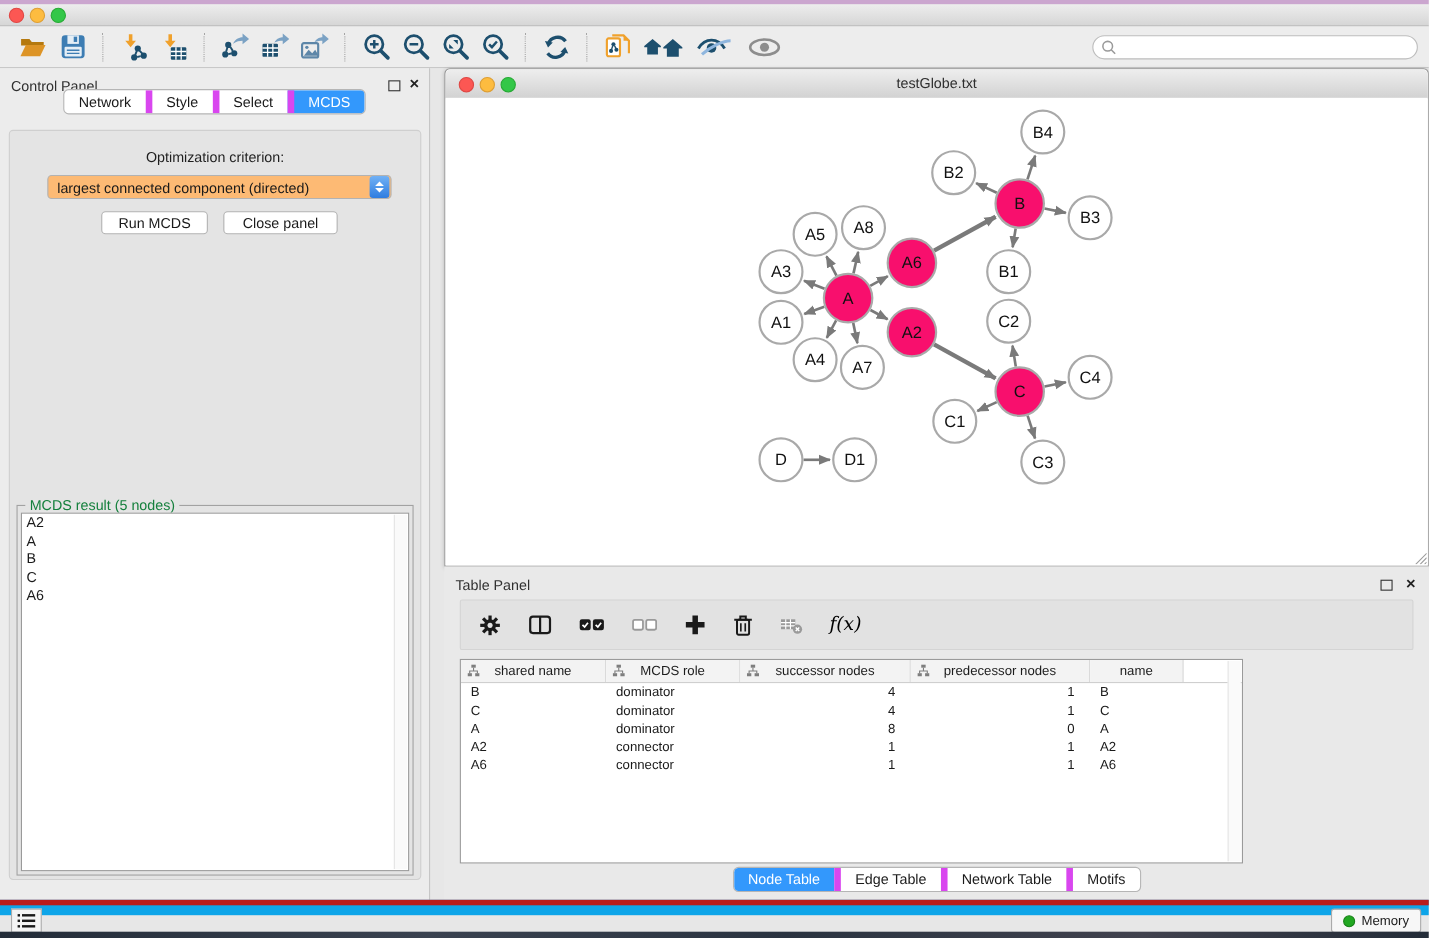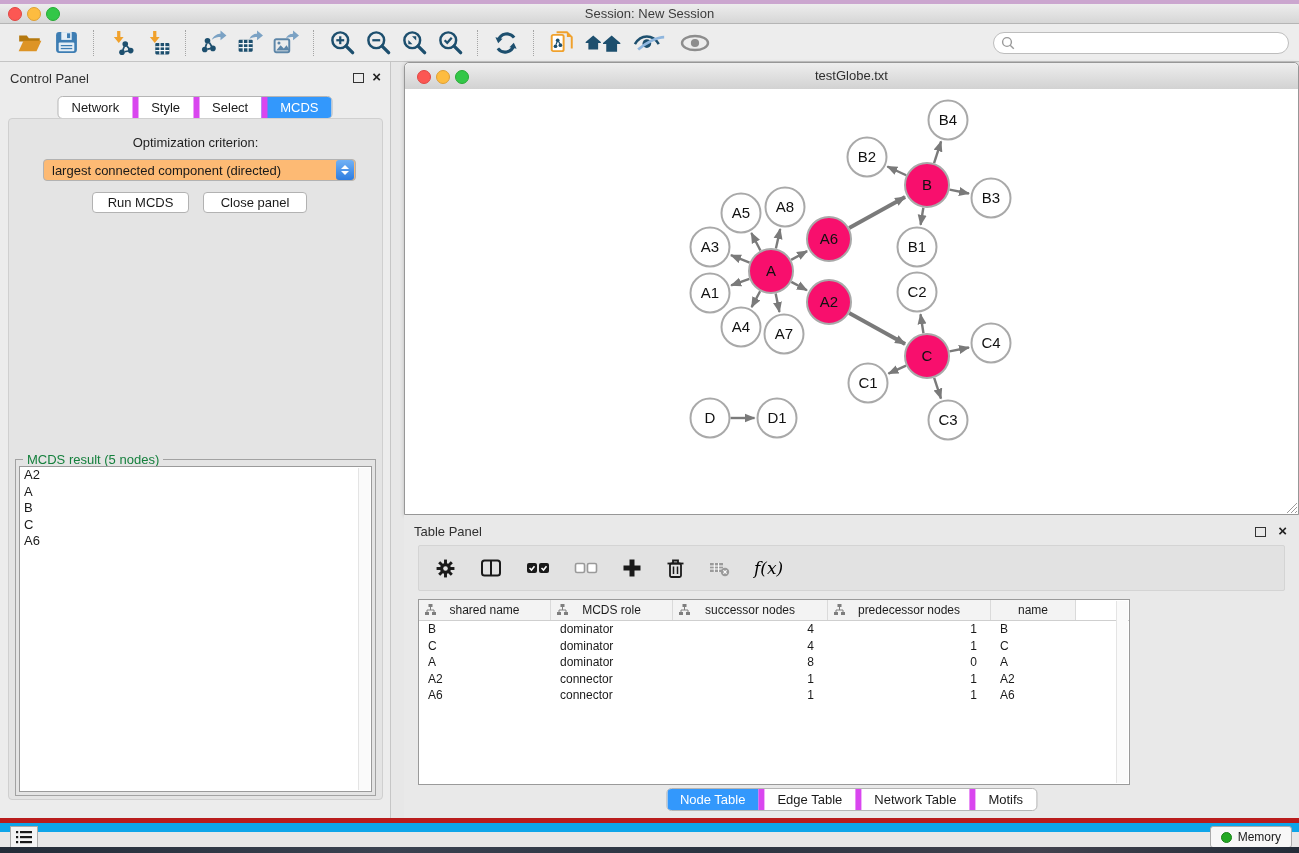--- a/index.html
+++ b/index.html
@@ -29,21 +29,21 @@
   .control-panel{position:absolute;left:0;top:0;width:391px;height:756px;background:#ececec;border-right:1px solid #c6c6c6;box-sizing:border-box;}
   .panel-title{position:absolute;left:10px;top:9px;font-size:13px;color:#303030;}
   .win-float{position:absolute;width:9px;height:8px;border:1.5px solid #333;display:inline-block;}
   .win-close{position:absolute;font-size:15px;font-weight:bold;color:#222;line-height:12px;}
   .cp-float{right:26px;top:11px;}
   .cp-close{right:9px;top:9px;}
   .tabgroup{display:flex;background:#fff;border:1px solid #b5b5b5;border-radius:5px;overflow:hidden;height:21px;}
   .tab{font-size:13px;padding:2px 13px;line-height:17px;color:#1a1a1a;border-left:6px solid #d946ef;cursor:default;}
   .tab:first-child{border-left:none;}
   .tab.active{background:#3398fc;color:#fff;}
-  .cp-tabs{position:absolute;left:50%;transform:translateX(-50%);top:34px;}
+  .cp-tabs{position:absolute;left:50%;transform:translateX(-50%);top:19px;}
   .cp-content{position:absolute;left:8px;top:56px;width:375px;height:682px;background:#e4e4e4;
               border:1px solid #cfcfcf;border-radius:4px;box-sizing:border-box;}
   .opt-label{position:absolute;left:0;right:0;top:16px;text-align:center;font-size:13px;color:#1f1f1f;}
   .dropdown{position:absolute;left:34px;top:40px;width:313px;height:22px;background:#fdba74;border:1px solid #b2b2b2;
             border-radius:4px;box-sizing:border-box;display:flex;align-items:center;}
   .dropdown .val{font-size:13px;padding-left:8px;flex:1;white-space:nowrap;overflow:hidden;}
   .dd-stepper{width:18px;height:20px;border-radius:3px;background:linear-gradient(#71b1f5,#2f7de0);
               display:flex;flex-direction:column;align-items:center;justify-content:center;gap:2px;margin-right:1px;}
   .dd-up{width:0;height:0;border-left:4px solid transparent;border-right:4px solid transparent;border-bottom:4px solid #fff;}
   .dd-down{width:0;height:0;border-left:4px solid transparent;border-right:4px solid transparent;border-top:4px solid #fff;}
@@ -103,21 +103,20 @@
 <body>
 
 <div class="app">
 
   <div class="desktop-strip"></div>
 
   <div class="titlebar">
     <span class="tl red"></span>
     <span class="tl yellow"></span>
     <span class="tl green"></span>
-    <div class="wtitle">Session: New Session</div>
   </div>
 
   <div class="toolbar">
     <div class="tb-btn">
       <svg width="26" height="26" viewBox="0 0 24 24">
         <path d="M2 5h7l2 2.5h10v3H2z" fill="#b5790f"></path>
         <path d="M1.5 19.5h16.5l4.5-9.5H6z" fill="#dd9426"></path>
       </svg>
     </div>
     <div class="tb-btn">

